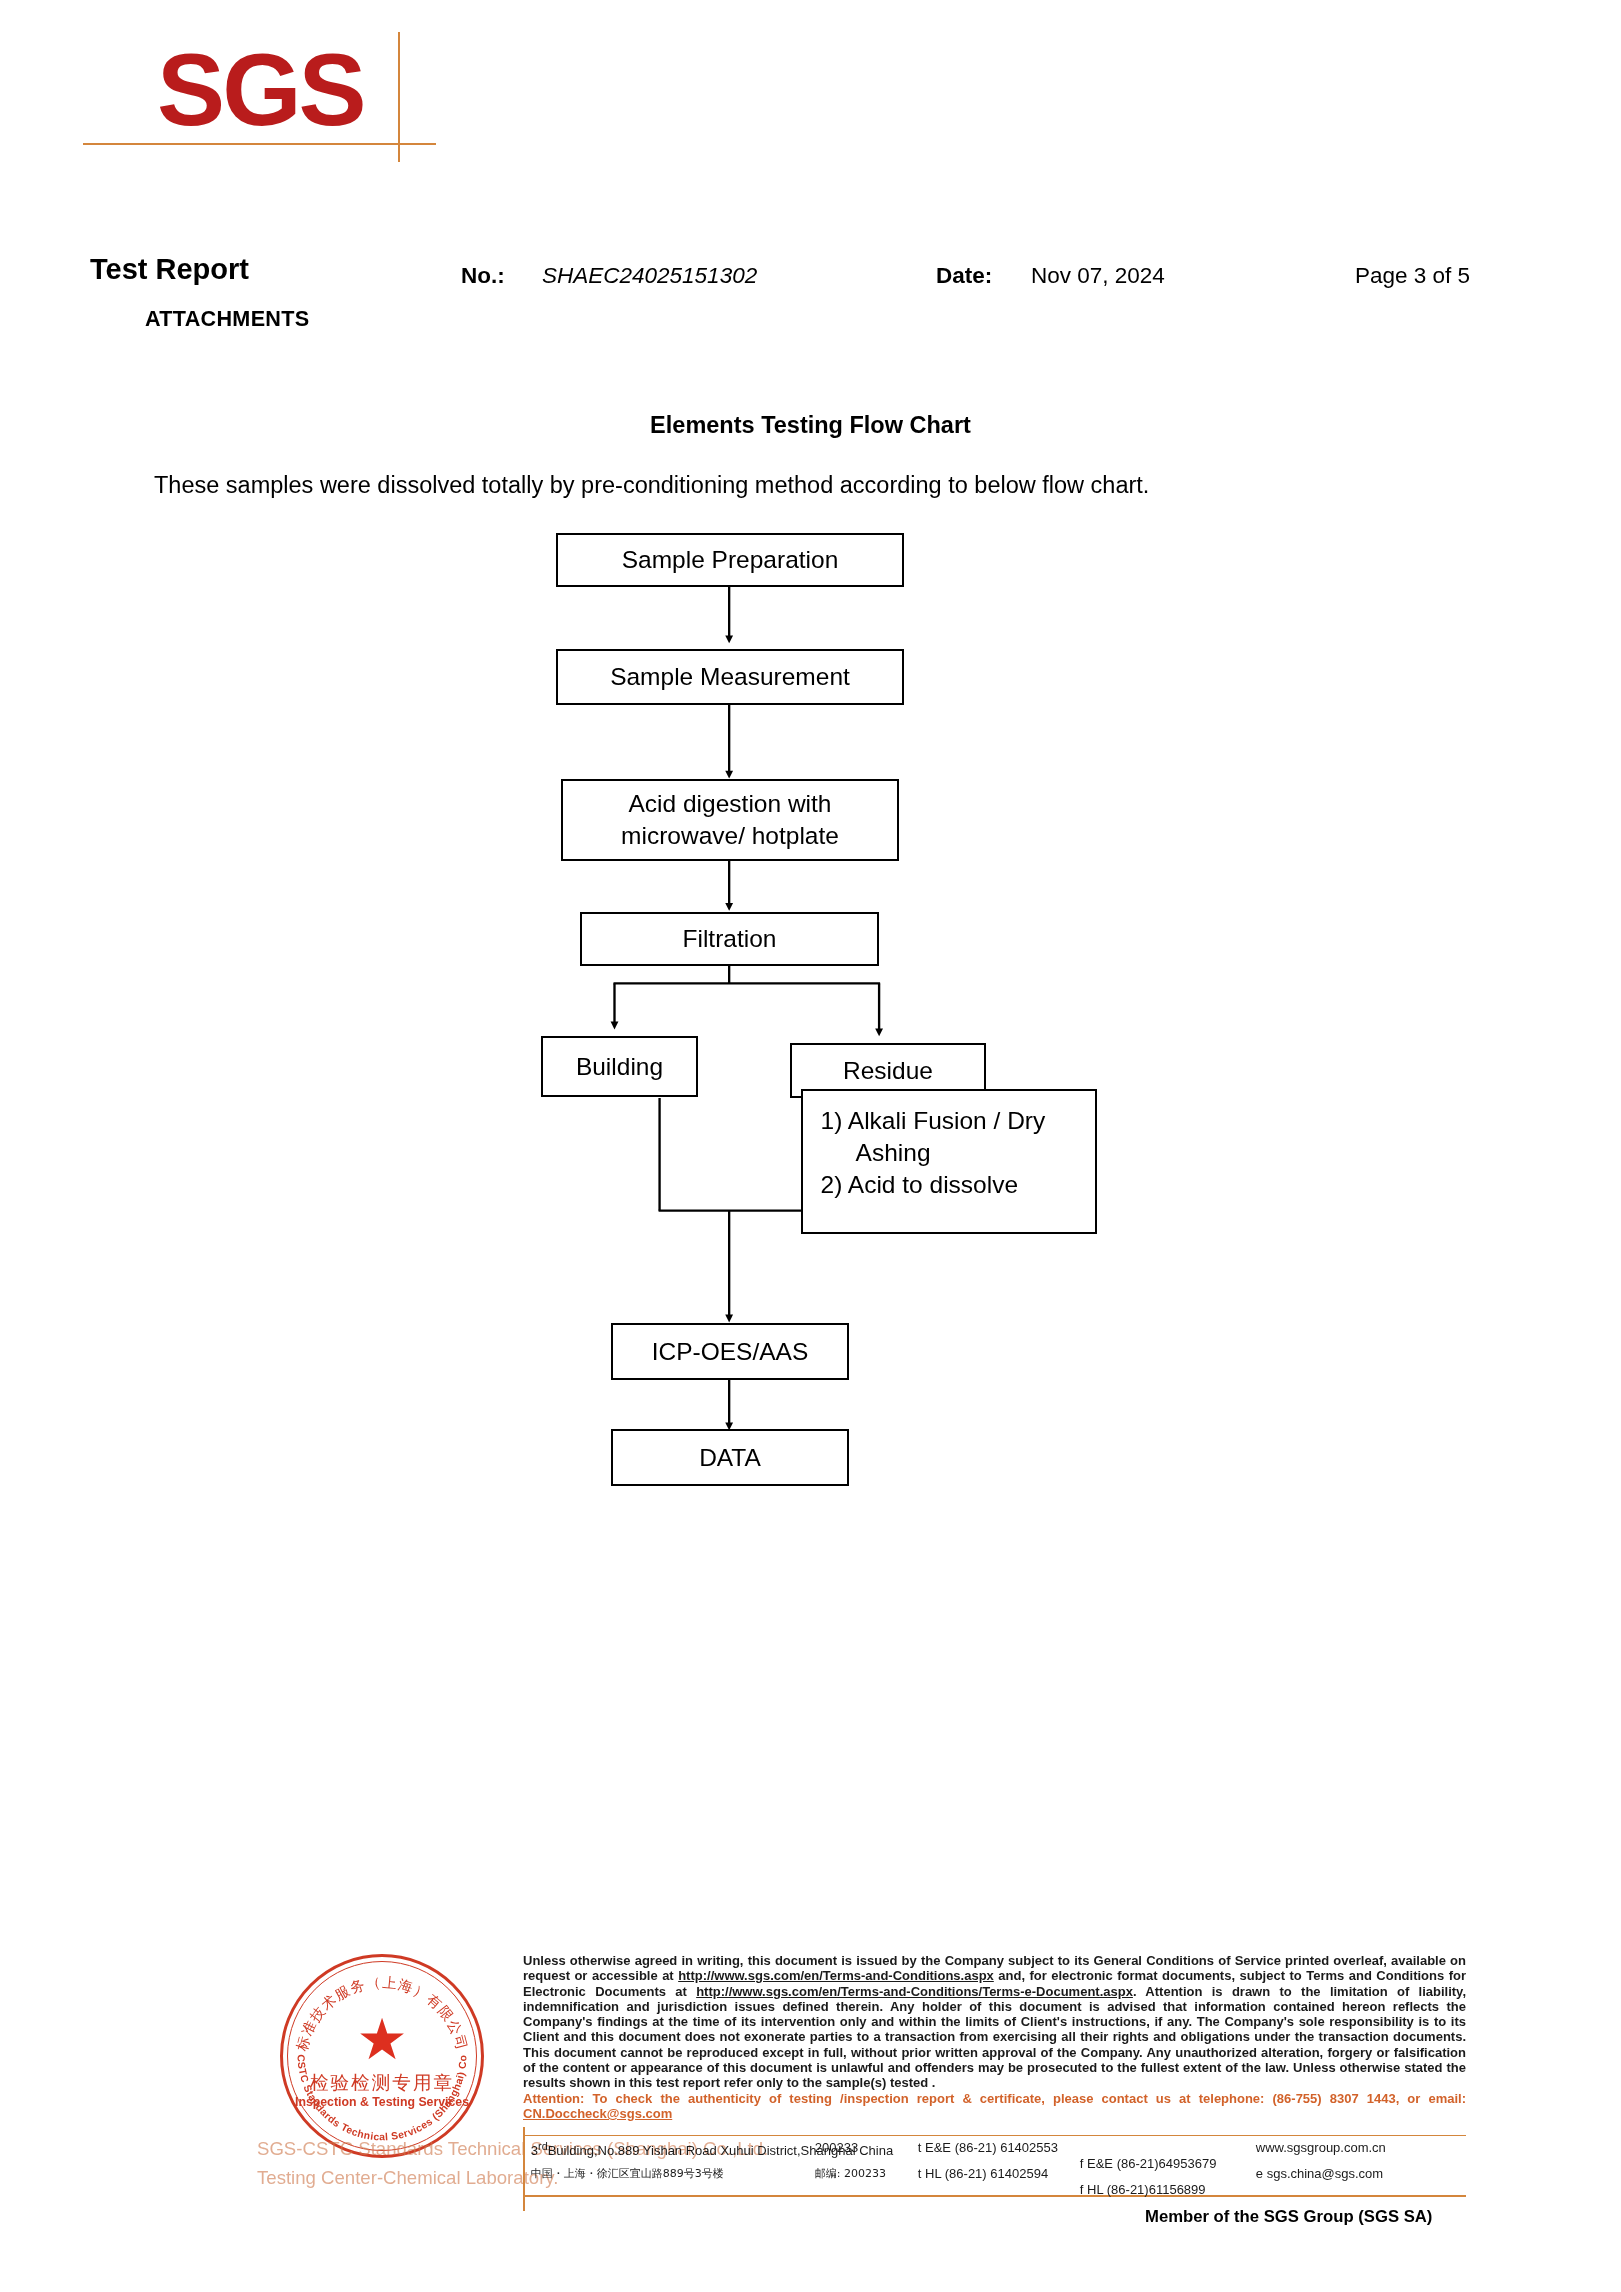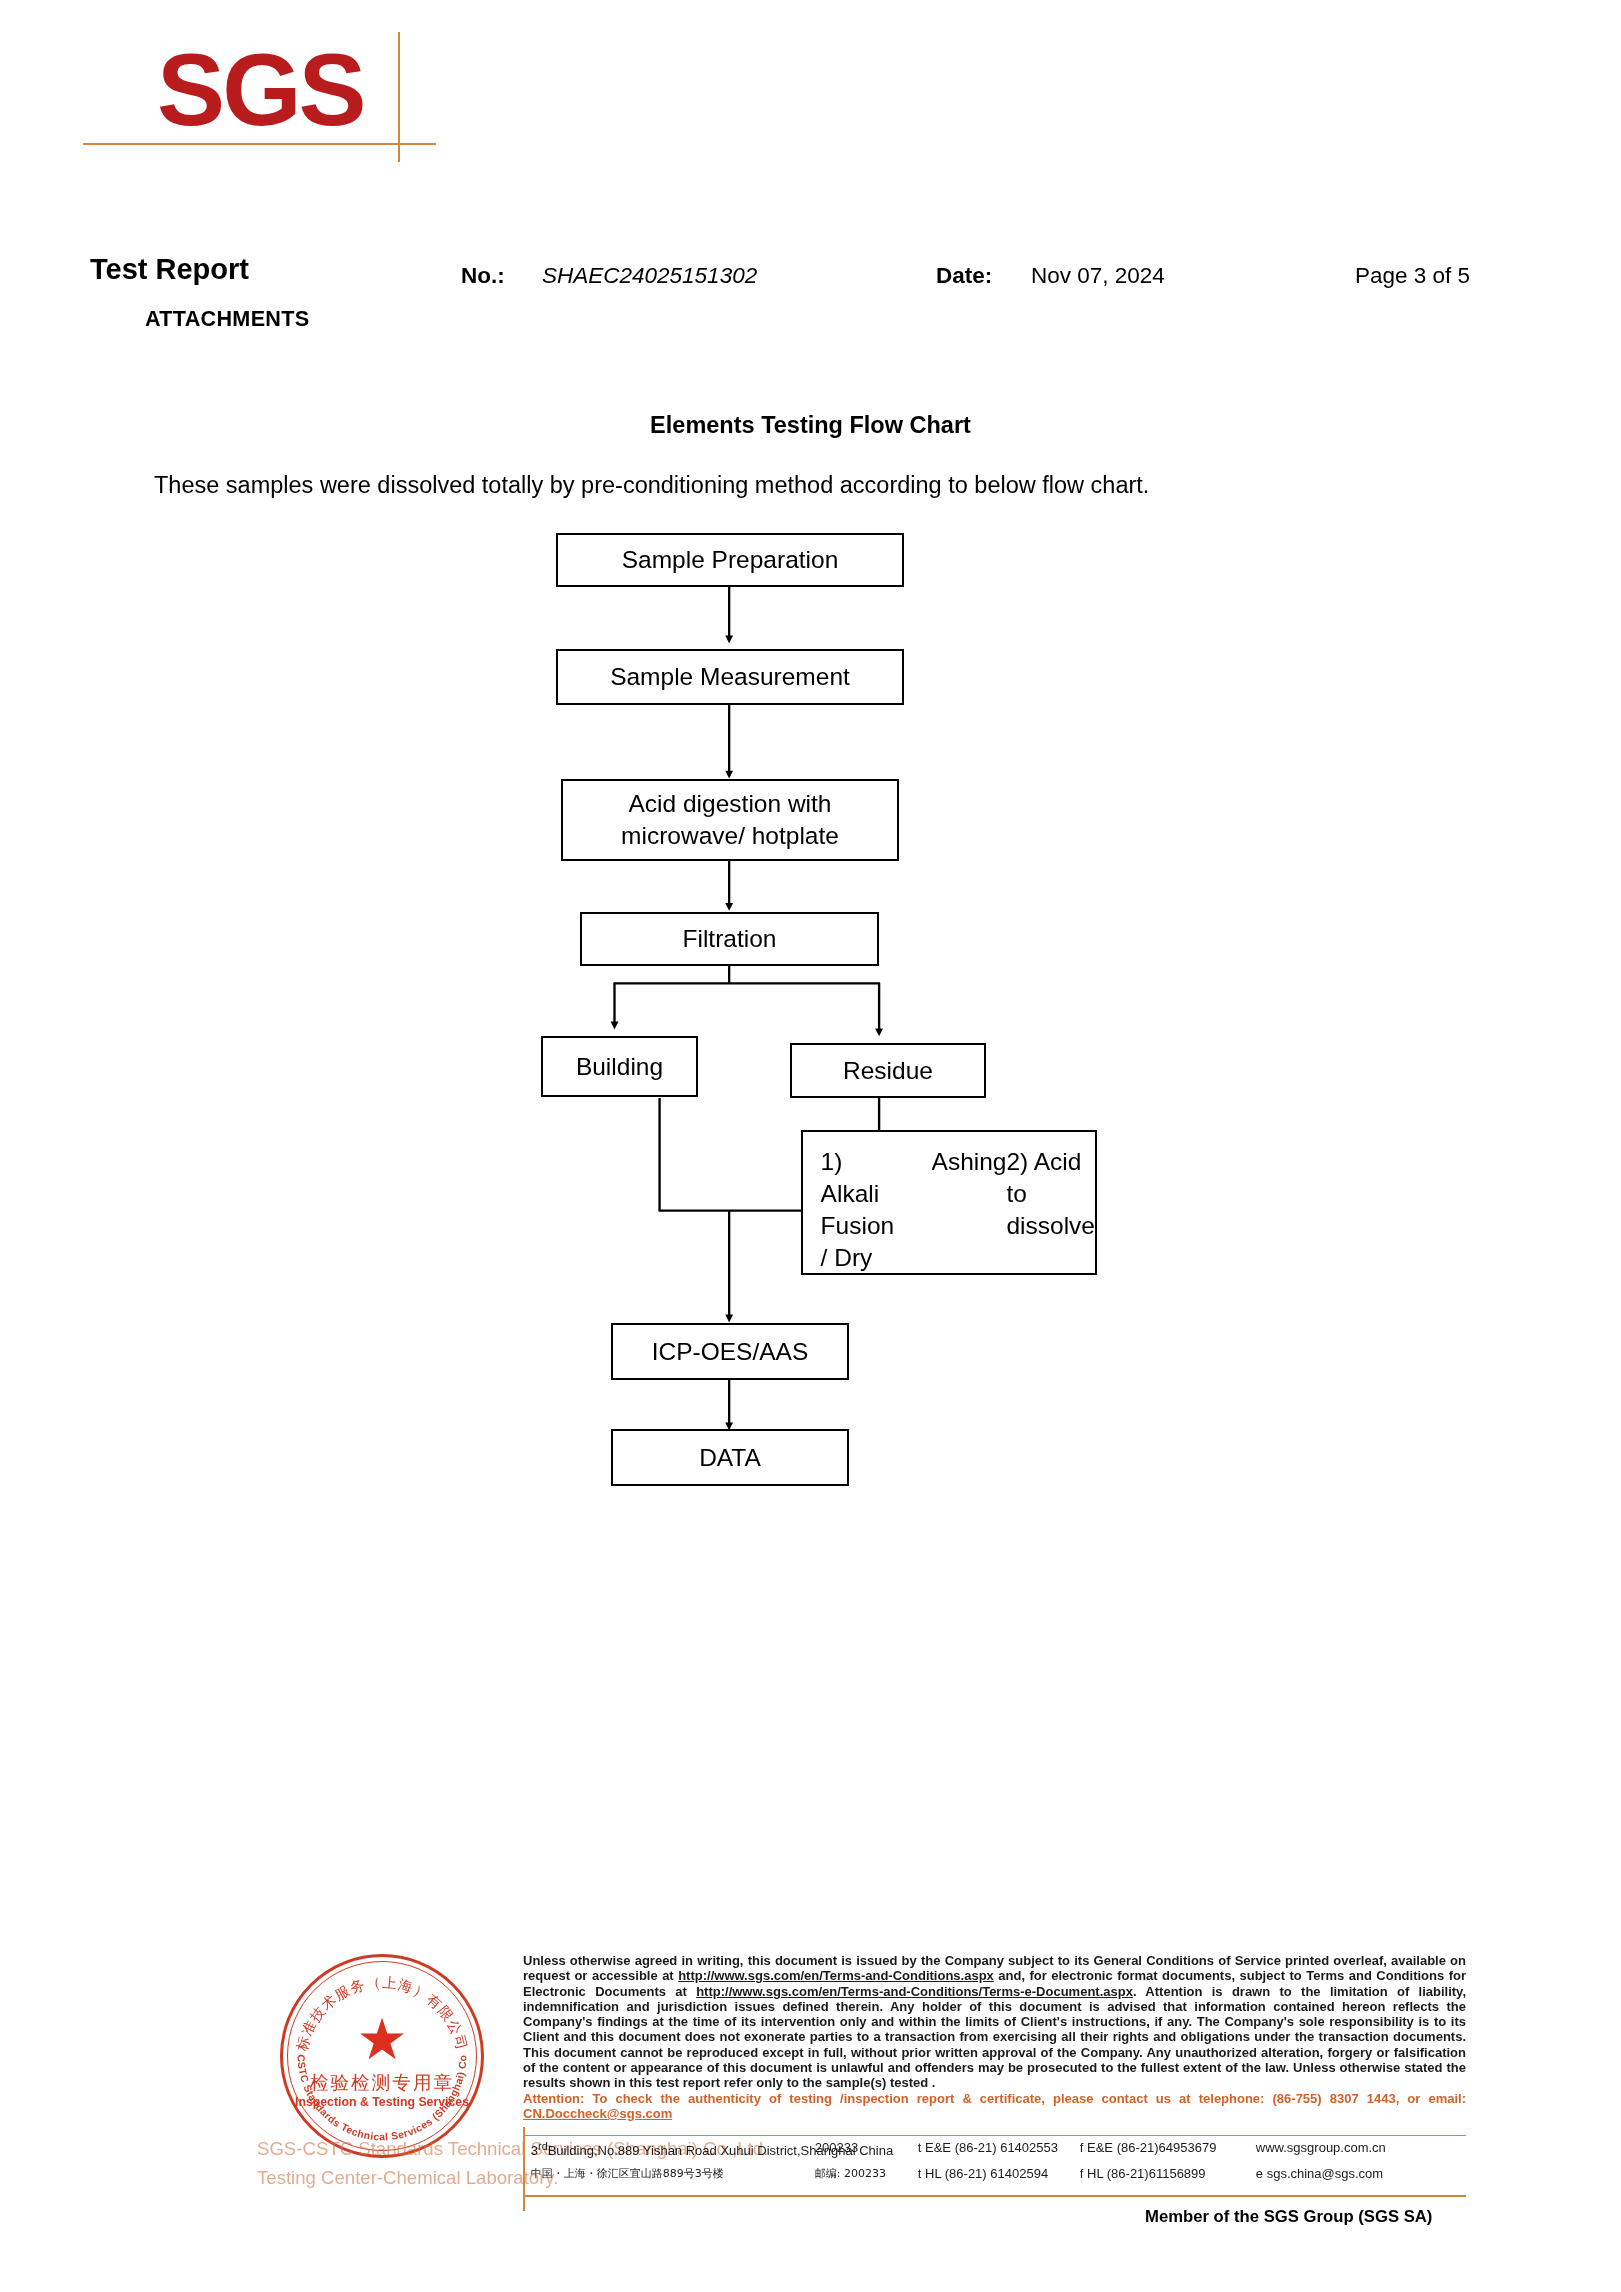--- a/index.html
+++ b/index.html
@@ -294,21 +294,21 @@
     width: 931px;
     font-size: 13px;
     color: #1a1a1a;
     white-space: nowrap;
   }
   .addr-row.r1 { top: 4.9px; }
   .addr-row.r2 { top: 31px; }
   .addr-row span.c1 { position: absolute; left: 0px; }
   .addr-row span.c2 { position: absolute; left: 284px; }
   .addr-row span.c3 { position: absolute; left: 387px; }
-  .addr-row span.c4 { position: absolute; left: 549px; }
+  .addr-row span.c4 { position: absolute; left: 549px; margin-top: 16px; }
   .addr-row span.c5 { position: absolute; left: 725px; }
   .addr-cn { font-family: "DejaVu Sans", sans-serif; font-size: 11px; }
 
   .member-line {
     position: absolute;
     left: 1145px;
     top: 2207px;
     font-size: 16.7px;
     font-weight: bold;
     color: #000000;
@@ -377,21 +377,21 @@
     <span>Acid digestion with</span>
     <span>microwave/ hotplate</span>
   </div>
 
   <div class="fbox" style="left:580px; top:912px; width:299px; height:54px;">Filtration</div>
 
   <div class="fbox" style="left:541px; top:1036px; width:157px; height:61px;">Building</div>
 
   <div class="fbox" style="left:790px; top:1043px; width:196px; height:55px;">Residue</div>
 
-  <div class="fbox lefttext" style="left:801px; top:1130px; width:296px; height:145px; ">
+  <div class="fbox lefttext" style="left:801px; top:1089px; width:296px; height:145px; flex-direction:column;">
     <span>1) Alkali Fusion / Dry</span>
     <span class="indent">Ashing</span>
     <span>2) Acid to dissolve</span>
   </div>
 
   <div class="fbox" style="left:611px; top:1323px; width:238px; height:57px;">ICP-OES/AAS</div>
 
   <div class="fbox" style="left:611px; top:1429px; width:238px; height:57px;">DATA</div>
 
   <div class="stamp">

